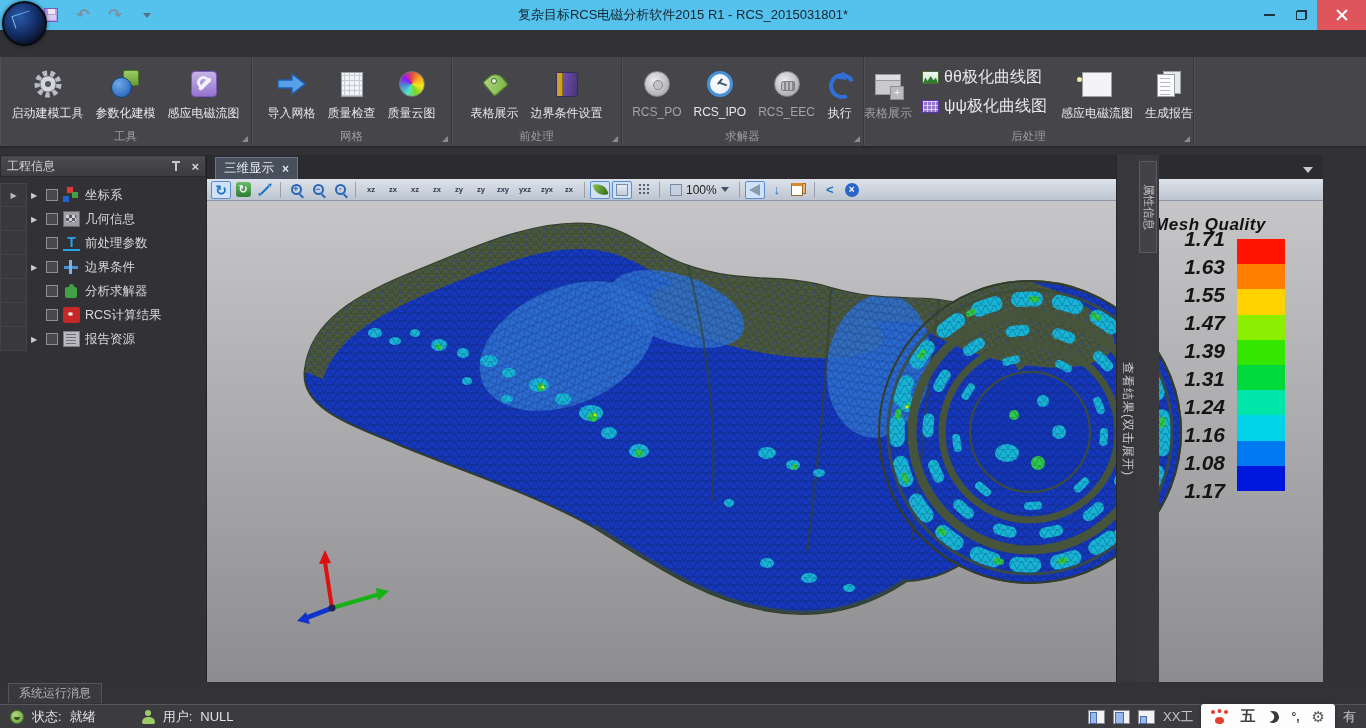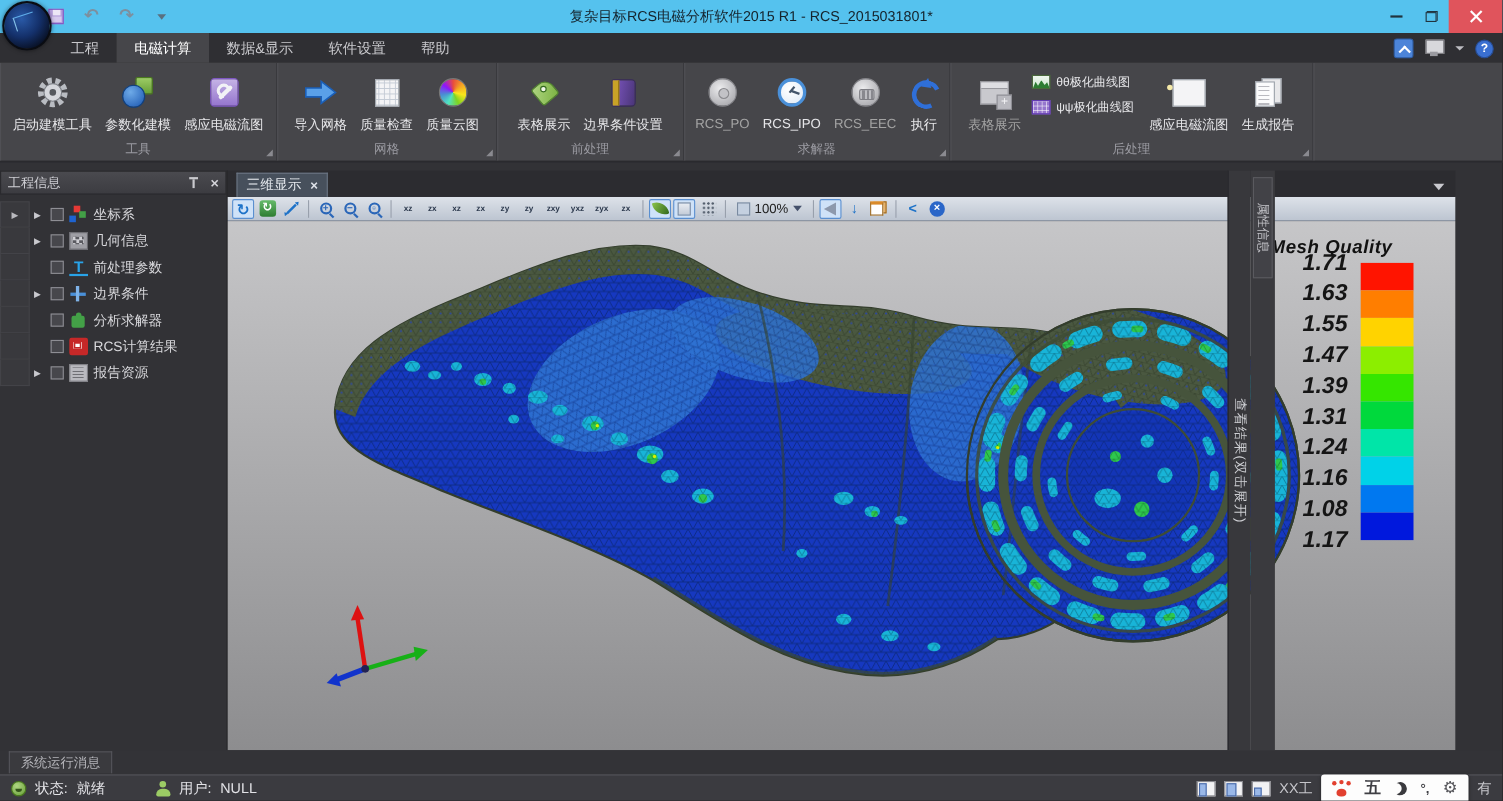--- a/index.html
+++ b/index.html
@@ -96,21 +96,21 @@
   .i-photo { position:relative; width:30px; height:25px; background:#f4f4f6; border:1px solid #9aa0a8; padding:2px; }
   .i-photo .sky { width:100%; height:15px; background:linear-gradient(#0b2a5e 55%, #173a74 100%); position:relative; overflow:hidden; }
   .i-photo .sky::before { content:""; position:absolute; right:3px; top:2px; width:5px; height:5px; border-radius:50%; background:#f5e9a8; }
   .i-photo .sky::after { content:""; position:absolute; left:0; bottom:-3px; width:100%; height:8px; background:#5d4032; border-radius:50% 50% 0 0; }
   .i-report { position:relative; width:24px; height:26px; }
   .i-report::before { content:""; position:absolute; right:0; top:0; width:16px; height:21px; background:#e8e8ea; border:1px solid #9aa0a8; }
   .i-report::after { content:""; position:absolute; left:0; bottom:0; width:16px; height:21px; background:#fbfbfc; border:1px solid #9aa0a8;
     background-image:repeating-linear-gradient(#b9b9bf 0 1px, transparent 1px 4px); background-size:10px 100%; background-position:2px 3px; background-repeat:no-repeat; }
   .stackcol { display:flex; flex-direction:column; justify-content:center; gap:8px; padding:6px 8px 2px 4px; }
   .sitem { display:flex; align-items:center; gap:5px; cursor:default; }
-  .sitem .rlabel { font-size:11px; }
+  .sitem .rlabel { font-size:16px; }
   
   .main { position:absolute; left:0; top:155px; width:1324px; height:527px; }
   
   .leftpanel { position:absolute; left:0; top:0; width:207px; height:527px; background:#323236; border-right:1px solid #232327; }
   .lp-head { height:22px; background:linear-gradient(#4a4a4f,#3c3c41); border:1px solid #2a2a2e; display:flex; align-items:center; padding:0 6px; color:#cfcfd4; }
   .lp-head .t { flex:1; font-size:12px; }
   .pin { position:relative; width:10px; height:12px; margin-right:10px; }
   .pin::before { content:""; position:absolute; left:1px; top:1px; width:8px; height:2px; background:#c9c9ce; }
   .pin::after { content:""; position:absolute; left:4px; top:3px; width:2px; height:8px; background:#c9c9ce; }
   .lp-close { color:#d5d5da; font-size:13px; font-weight:bold; }
@@ -240,35 +240,20 @@
       <div class="wbtn">
           <span class="ic-restore"></span>
         </div>
       <div class="wbtn close">
           <span class="ic-x"></span>
         </div>
     </div>
   </div>
   <div class="logo"></div>
 
-  <div class="tabsrow">
-    <div class="mtabs">
-      <div class="mtab">工程</div>
-      <div class="mtab active">电磁计算</div>
-      <div class="mtab">数据&amp;显示</div>
-      <div class="mtab">软件设置</div>
-      <div class="mtab">帮助</div>
-    </div>
-    <div class="tabsrow-right">
-      <span class="rbx"></span>
-      <span class="mon"></span>
-      <span class="mcaret"></span>
-      <span class="helpc">?</span>
-    </div>
-  </div>
 
   <div class="ribbon">
     <div class="rgroup" style="width:252px">
       <div class="ritems">
         <div class="ritem">
           <div class="ric">
             <svg width="32" height="32" viewBox="0 0 32 32">
                 <circle cx="16" cy="16" r="10" fill="none" stroke="#b9bcc2" stroke-width="7" stroke-dasharray="4 3"></circle>
                 <circle cx="16" cy="16" r="8" fill="#d5d7dc" stroke="#7d8087"></circle>
                 <circle cx="16" cy="16" r="3" fill="#55585e"></circle>

